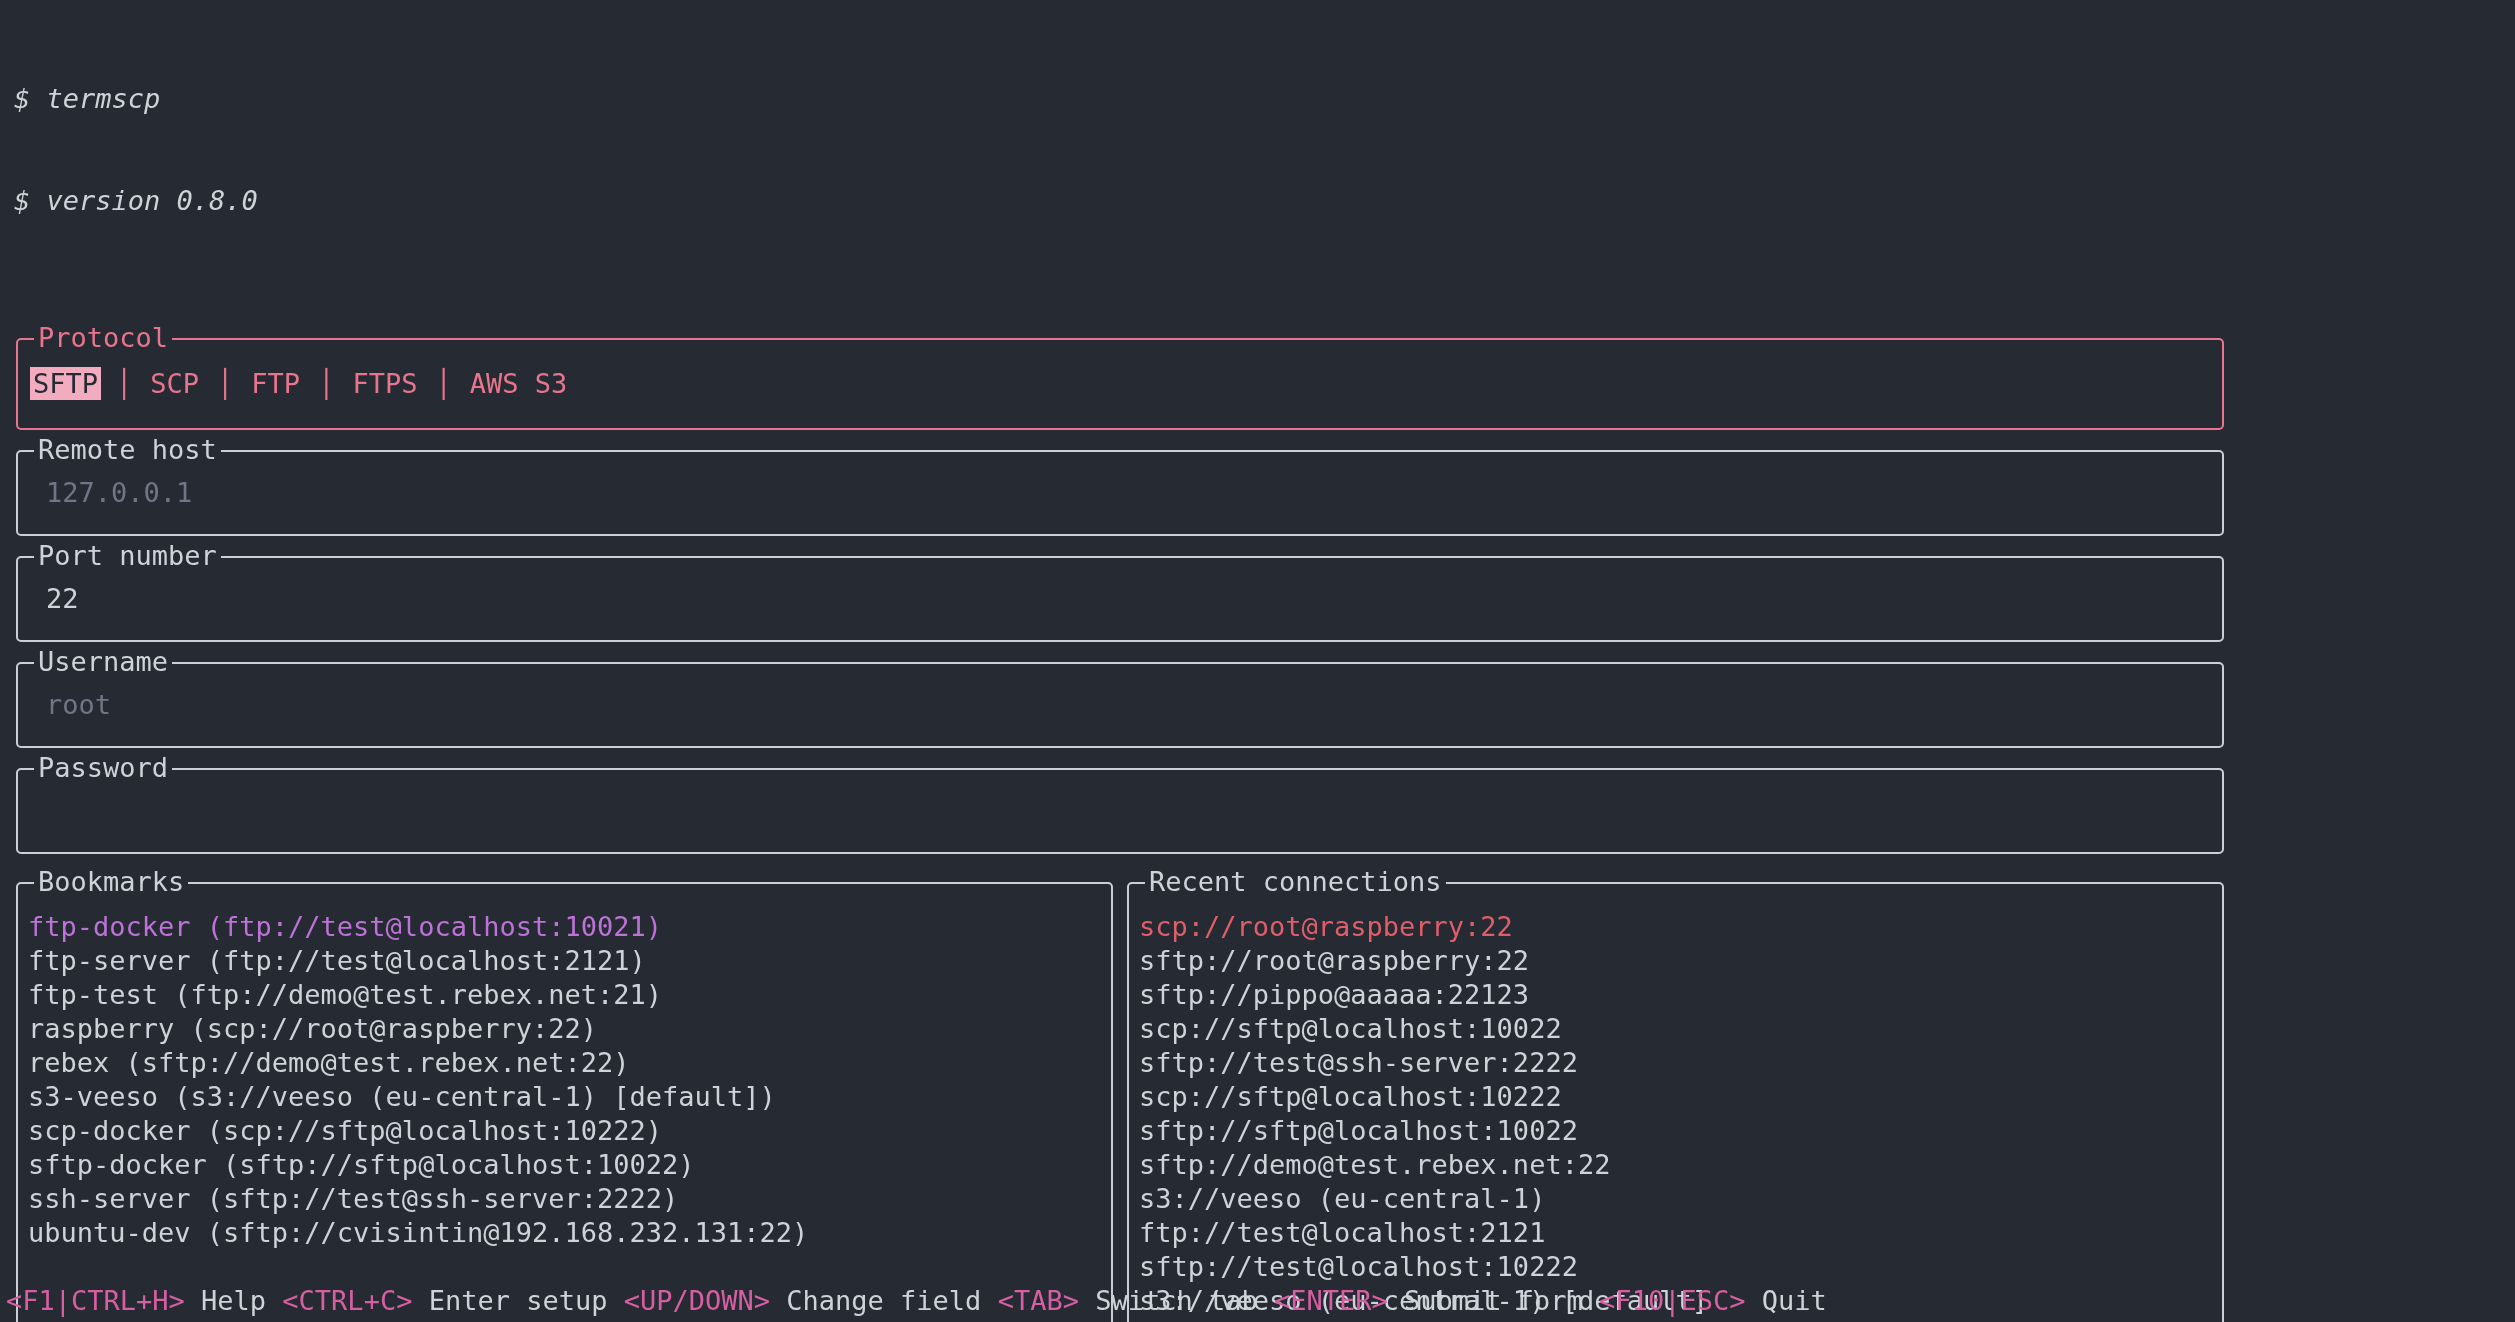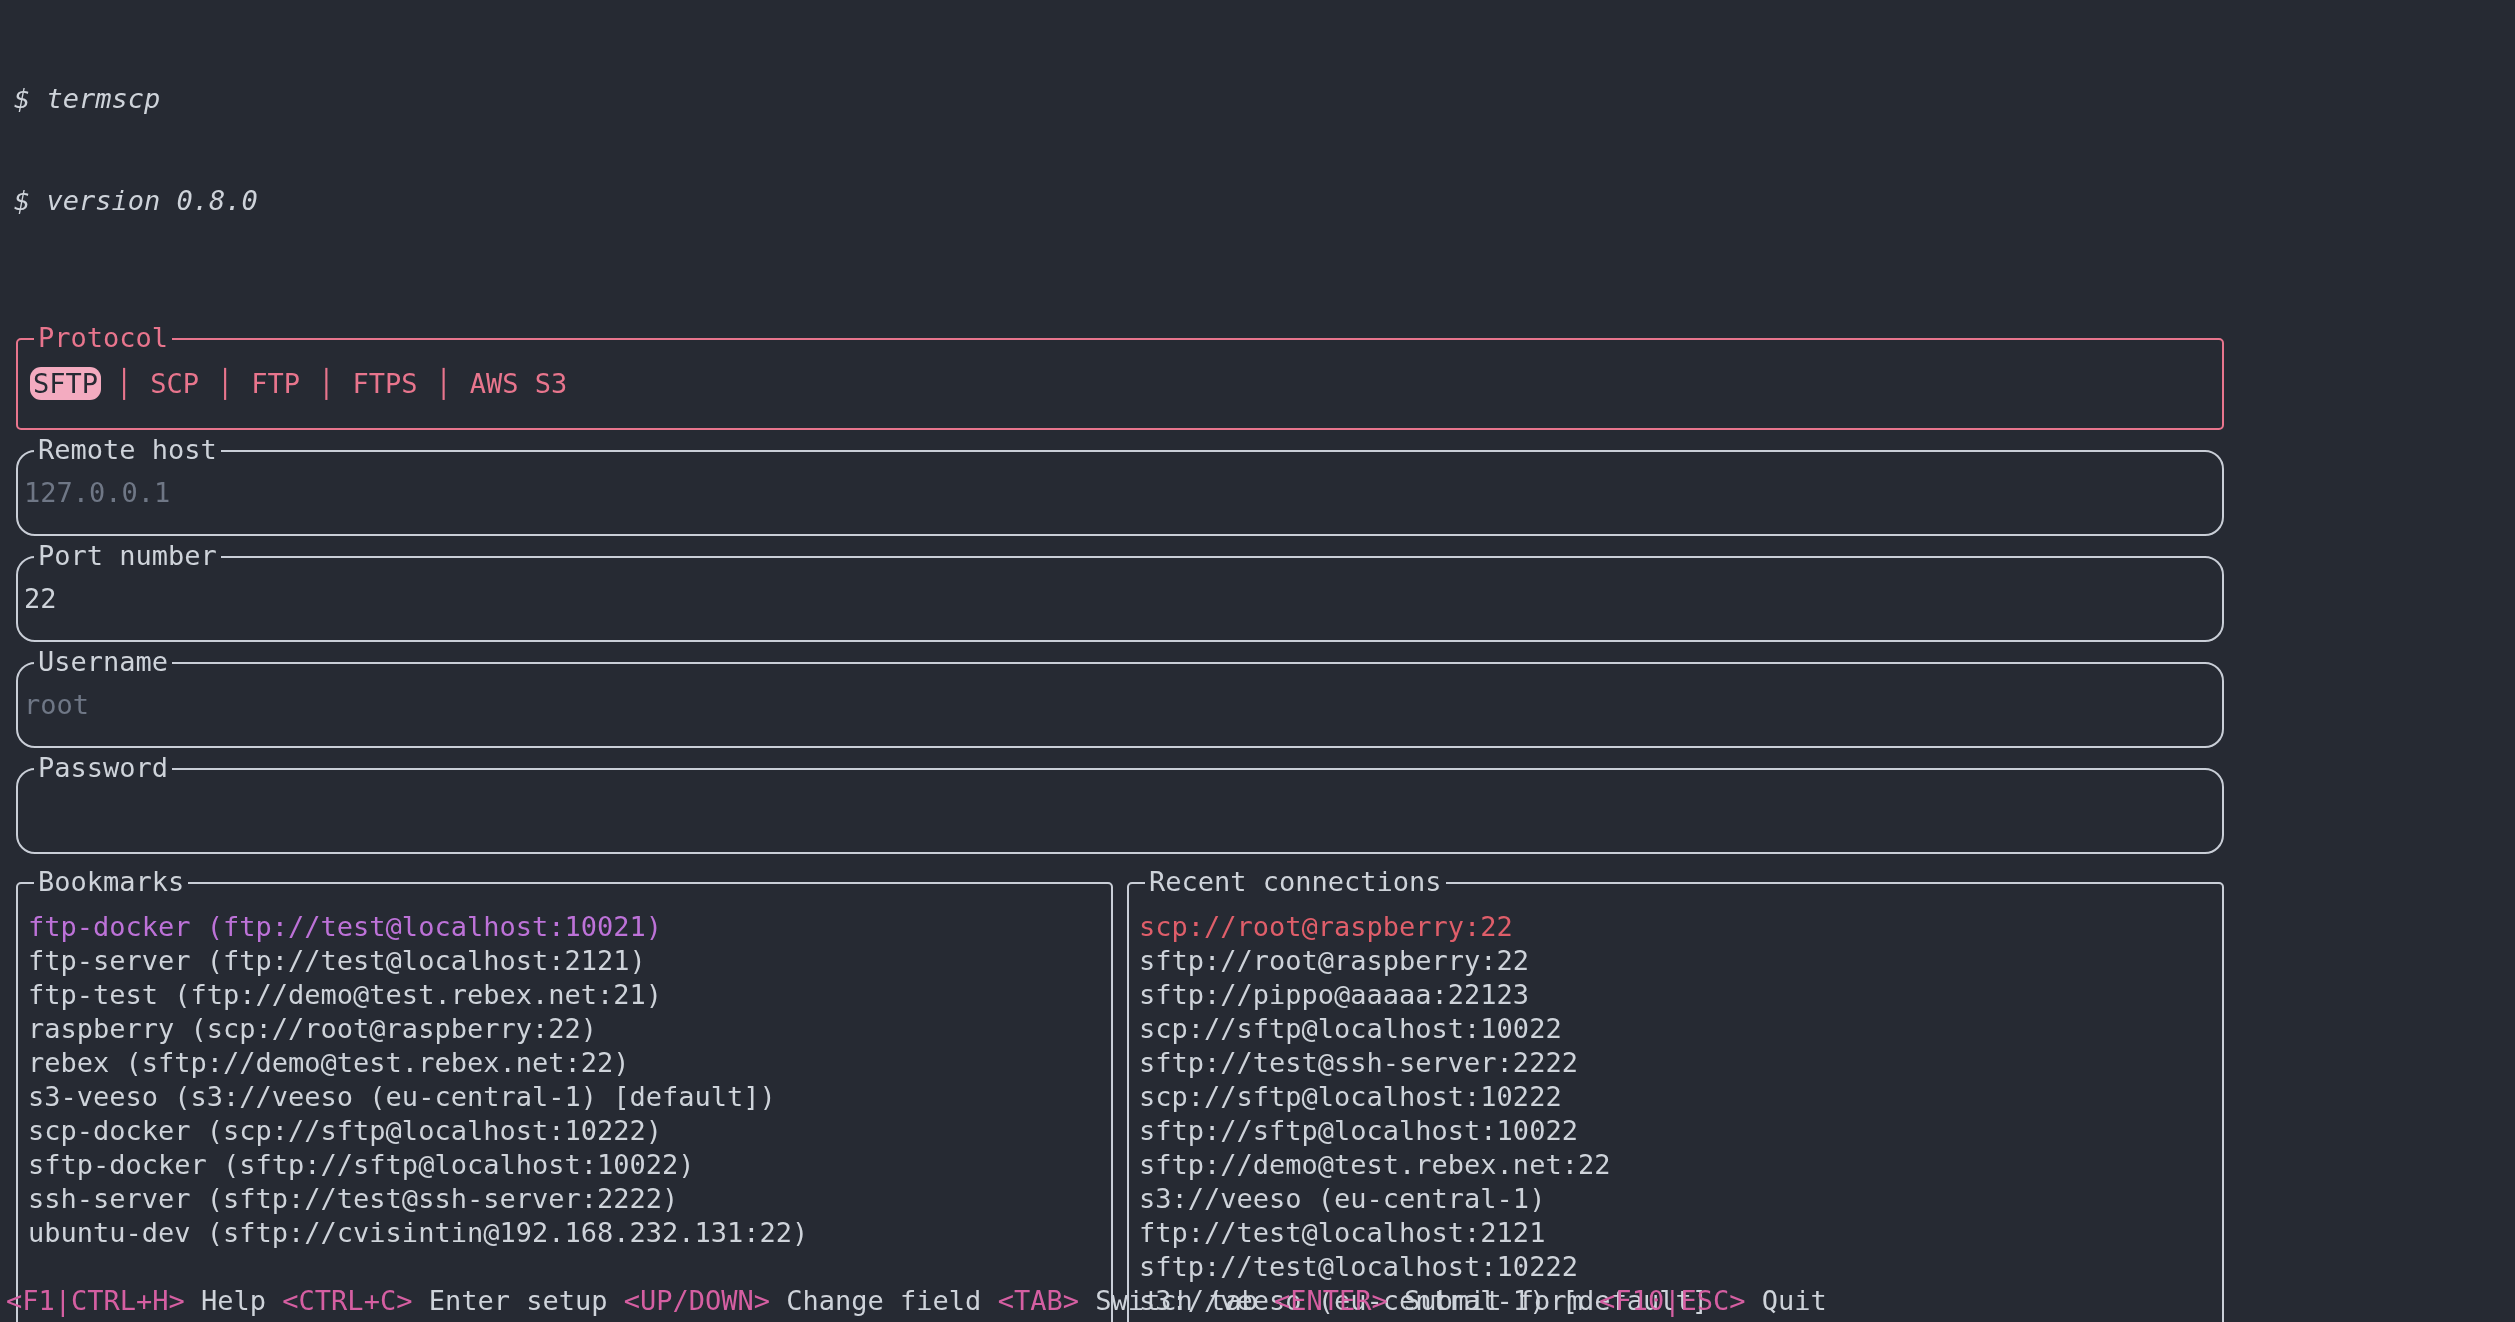--- a/index.html
+++ b/index.html
@@ -11,26 +11,26 @@
   .screen{
     position:relative;width:2240px;height:1322px;background:var(--background);
     font-family:"DejaVu Sans Mono","Liberation Mono",monospace;
     font-size:27px;line-height:34px;color:var(--text);overflow:hidden;
   }
   .header{padding:14px 0 0 14px;margin-bottom:52px;font-style:italic;color:var(--text);white-space:pre;}
   .box{position:relative;border:2px solid var(--border);border-radius:5px;margin:0 16px 20px;}
   .box-label{position:absolute;top:-19px;left:16px;background:var(--background);padding:0 4px;white-space:pre;color:var(--text);}
   .accent{color:var(--accent-pink);}
   .protocol-box{border-color:var(--accent-pink);height:88px;display:flex;align-items:center;padding:0 12px;color:var(--accent-pink);}
-  .field-box{height:82px;display:flex;align-items:center;padding:0 6px;border-radius:19px;}
+  .field-box{height:82px;display:flex;align-items:center;padding:0 28px;}
   .tinput{width:100%;background:transparent;border:none;outline:none;font:inherit;color:var(--text);padding:0;margin:0;}
   .tinput::placeholder{color:var(--muted);opacity:1;}
   .tabs{white-space:pre;}
   .tab{padding:1px 3px;}
-  .tab.selected{background:var(--tab-selected-bg);color:var(--tab-selected-fg);border-radius:11px;}
+  .tab.selected{background:var(--tab-selected-bg);color:var(--tab-selected-fg);}
   .tab-sep{margin:0 15px;}
   .panels{display:flex;gap:14px;margin:28px 16px 0;}
   .panel-box{flex:1;height:555px;margin:0;padding:26px 10px 0;}
   .tlist{list-style:none;margin:0;padding:0;white-space:pre;}
   .tlist li{height:34px;}
   .sel-bookmark{color:var(--bookmark-highlight);}
   .sel-recent{color:var(--recent-highlight);}
   .help-bar{position:absolute;left:6px;bottom:4px;white-space:pre;margin-top:10px;}
   .help-key{color:var(--key-magenta);}
   .help-desc{color:var(--text);}

